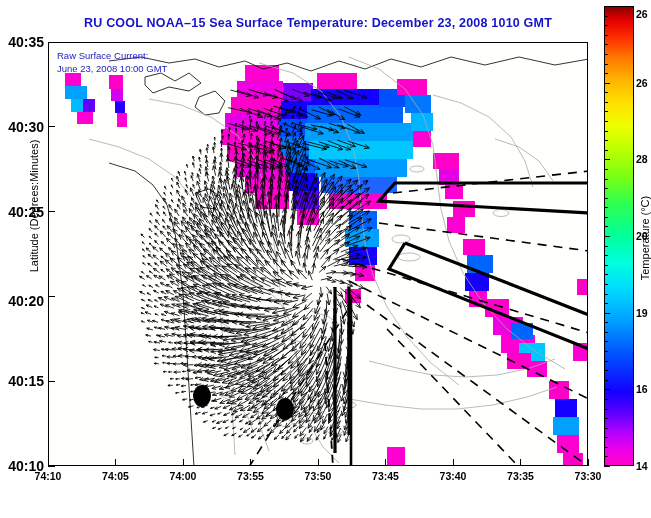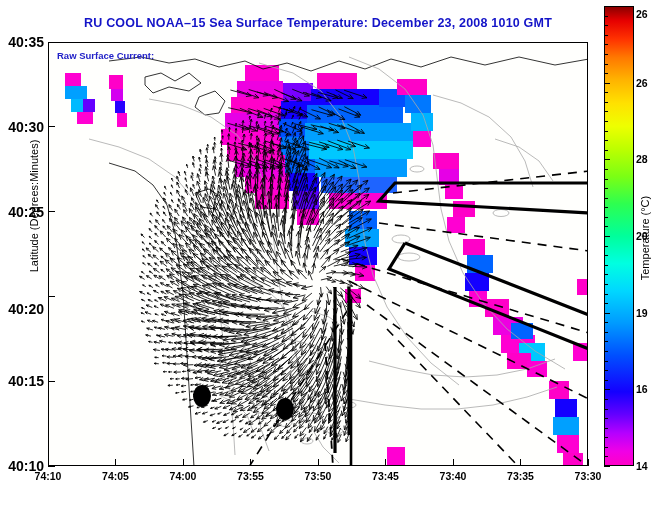--- a/index.html
+++ b/index.html
@@ -13,21 +13,21 @@
          font-size:12.5px;font-weight:bold;color:#1414c8;letter-spacing:.2px;
          white-space:nowrap;}
 
   
   #plot{position:absolute;left:48px;top:42px;width:540px;height:424px;
         background:#fffffe;border:1.2px solid #000;box-sizing:border-box;overflow:hidden;}
   #plotinner{position:absolute;left:0;top:0;width:100%;height:100%;}
 
   
   #annot{position:absolute;left:8px;top:6px;color:#2222c8;font-size:9.5px;
-         line-height:13px;white-space:nowrap;z-index:9;font-weight:700;}
+         line-height:13px;white-space:nowrap;z-index:9;font-weight:400;}
 
   
   #scalebar{position:absolute;left:8px;top:378px;z-index:9;}
   #scalebar .lbl{font-size:10px;color:#000;font-weight:bold;margin-bottom:1px;}
 
   
   .xtick{position:absolute;top:470px;font-size:10.5px;color:#000;
          transform:translateX(-50%);white-space:nowrap;font-weight:bold;}
   .ytick{position:absolute;left:44px;font-size:14px;color:#000;
          transform:translate(-100%,-50%);white-space:nowrap;font-weight:bold;}
@@ -1433,20 +1433,21 @@
 
           <g fill="#000">
             <ellipse cx="153" cy="353" rx="9" ry="11"></ellipse>
             <ellipse cx="236" cy="366" rx="9" ry="11"></ellipse>
           </g>
         </g>
       </svg>
 
       <div id="annot">
         <div>Raw Surface Current:</div>
+        <div>June 23, 2008 10:00 GMT</div>
       </div>
 
 
     </div>
   </div>
 
   <div id="xticks">
       <div class="xtick" style="left: 48px;">74:10</div>
       <div style="position: absolute; left: 47.5px; top: 459px; width: 1px; height: 7px; background: rgb(0, 0, 0);"></div>
       <div class="xtick" style="left: 115.5px;">74:05</div>
@@ -1466,21 +1467,21 @@
       <div class="xtick" style="left: 588px;">73:30</div>
       <div style="position: absolute; left: 587.5px; top: 459px; width: 1px; height: 7px; background: rgb(0, 0, 0);"></div>
     </div>
   <div id="yticks">
       <div class="ytick" style="top: 42px;">40:35</div>
       <div style="position: absolute; left: 48px; top: 41.5px; width: 7px; height: 1px; background: rgb(0, 0, 0);"></div>
       <div class="ytick" style="top: 126.8px;">40:30</div>
       <div style="position: absolute; left: 48px; top: 126.3px; width: 7px; height: 1px; background: rgb(0, 0, 0);"></div>
       <div class="ytick" style="top: 211.6px;">40:25</div>
       <div style="position: absolute; left: 48px; top: 211.1px; width: 7px; height: 1px; background: rgb(0, 0, 0);"></div>
-      <div class="ytick" style="top: 309px;">40:20</div>
+      <div class="ytick" style="top: 301px;">40:20</div>
       <div style="position: absolute; left: 48px; top: 295.9px; width: 7px; height: 1px; background: rgb(0, 0, 0);"></div>
       <div class="ytick" style="top: 381.2px;">40:15</div>
       <div style="position: absolute; left: 48px; top: 380.7px; width: 7px; height: 1px; background: rgb(0, 0, 0);"></div>
       <div class="ytick" style="top: 466px;">40:10</div>
       <div style="position: absolute; left: 48px; top: 465.5px; width: 7px; height: 1px; background: rgb(0, 0, 0);"></div>
     </div>
 
   <div id="ylabel">Latitude (Degrees:Minutes)</div>
 
   <div id="cbar"></div>

